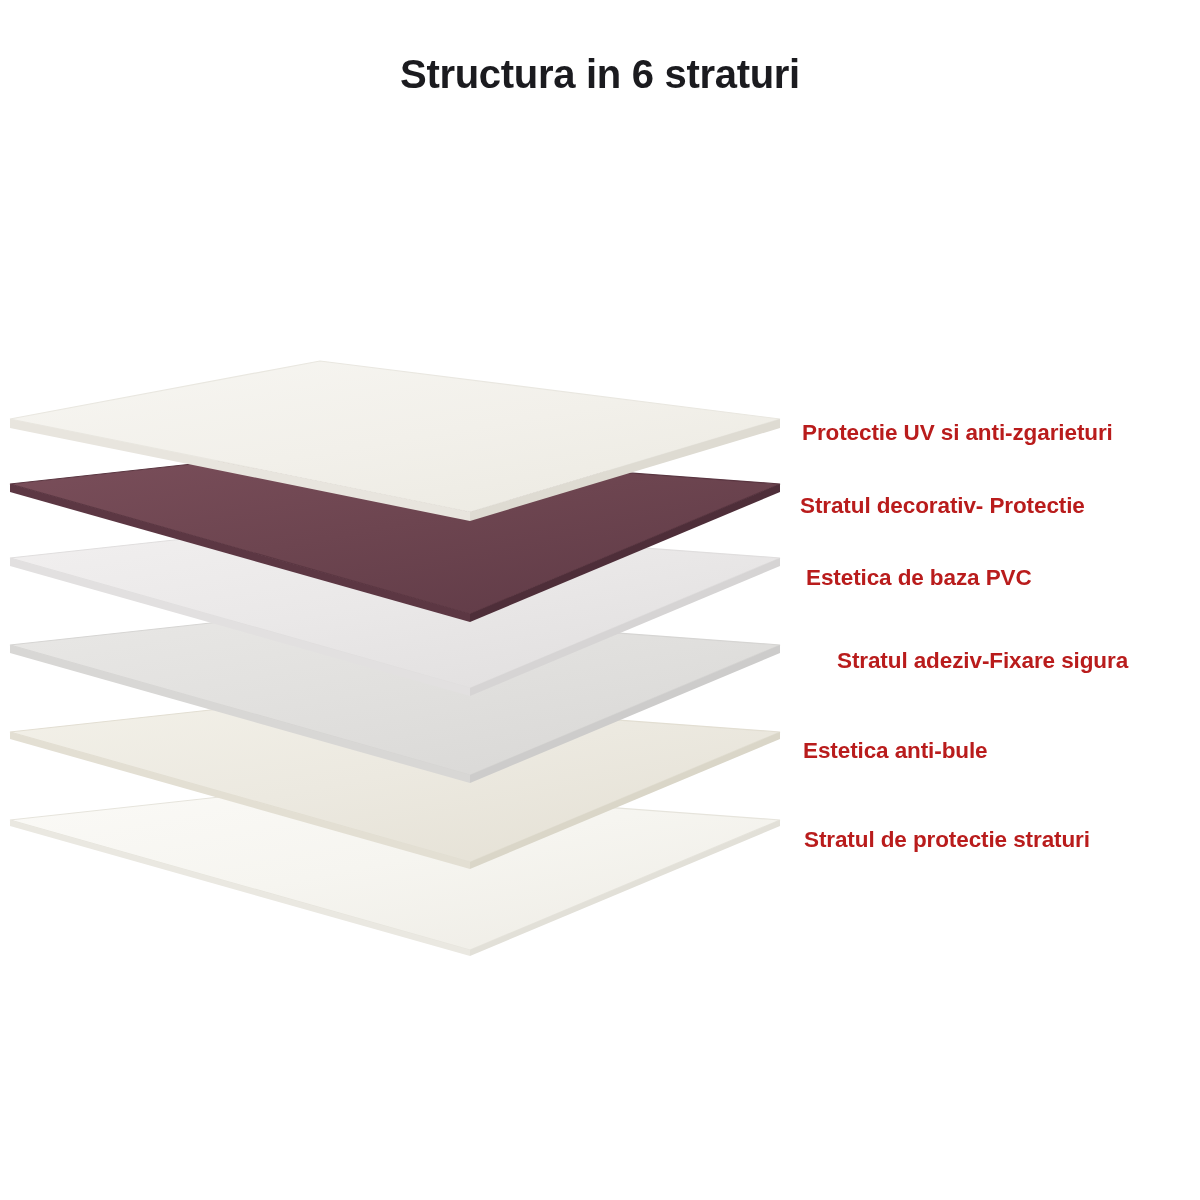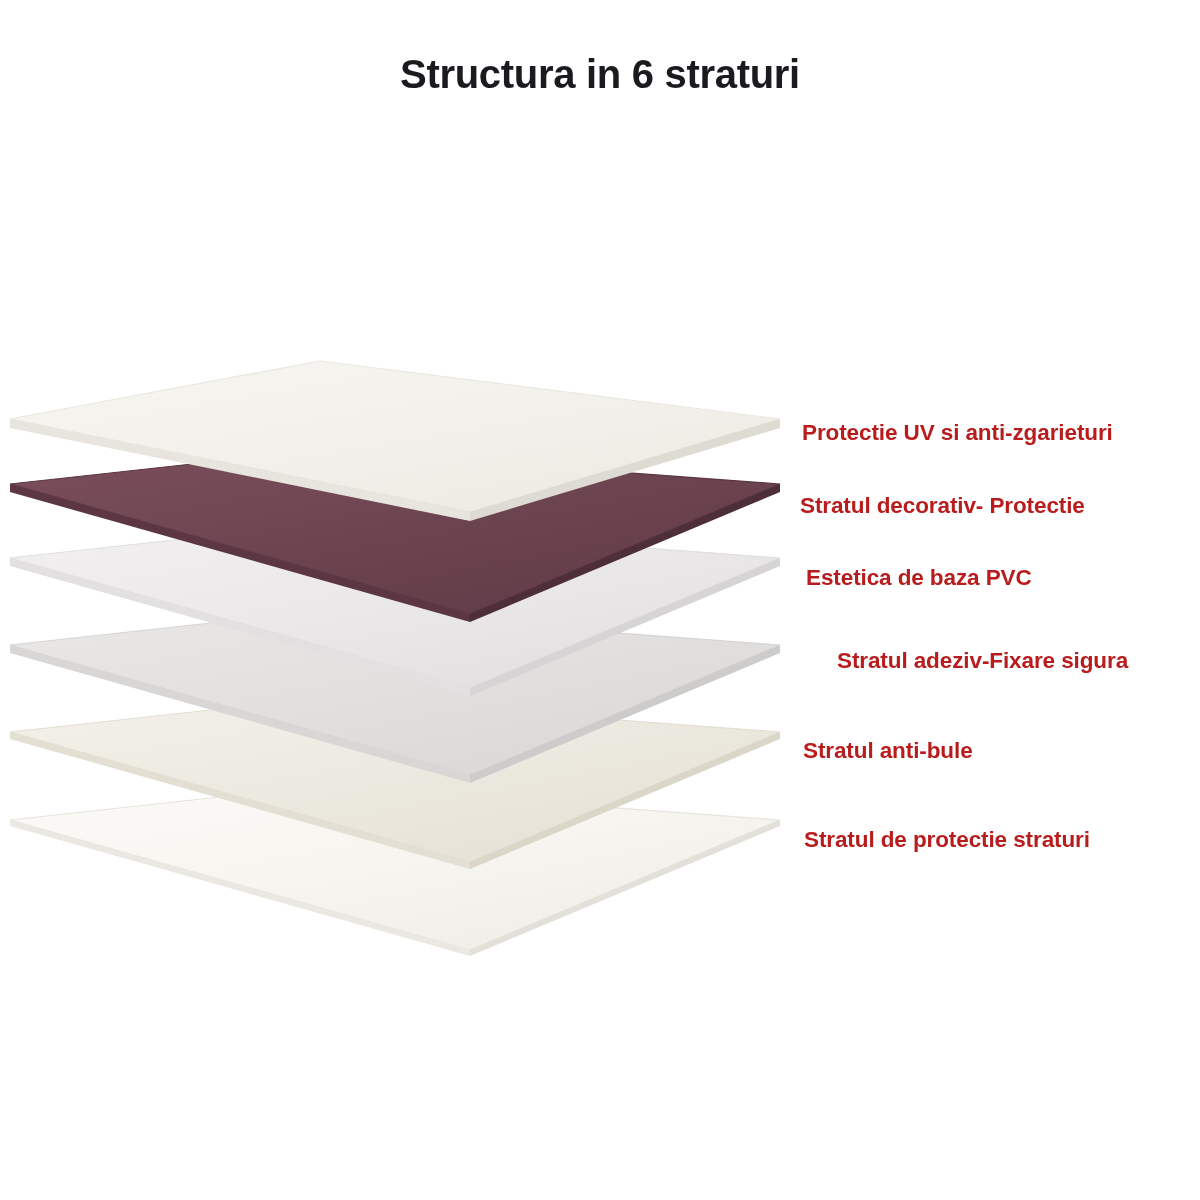--- a/index.html
+++ b/index.html
@@ -114,14 +114,14 @@
     <path d="M 10,419 L 320,361 L 780,419 L 470,512 Z" fill="url(#g1)" stroke="#e9e7e0" stroke-width="1.2"></path>
     <path d="M 10,419 L 470,512 L 470,521 L 10,428 Z" fill="#e8e5de"></path>
     <path d="M 470,512 L 780,419 L 780,428 L 470,521 Z" fill="#dedbd2"></path>
   </g>
 </svg>
 
 <div class="layer-label" style="left:802px; top:420px;">Protectie UV si anti-zgarieturi</div>
 <div class="layer-label" style="left:800px; top:493px;">Stratul decorativ- Protectie</div>
 <div class="layer-label" style="left:806px; top:565px;">Estetica de baza PVC</div>
 <div class="layer-label" style="left:802px; top:648px;margin-left:35px;">Stratul adeziv-Fixare sigura</div>
-<div class="layer-label" style="left:803px; top:738px;">Stratul anti-bule</div>
+<div class="layer-label" style="left:803px; top:738px;">Estetica anti-bule</div>
 <div class="layer-label" style="left:804px; top:827px;">Stratul de protectie straturi</div>
 
 </body></html>

